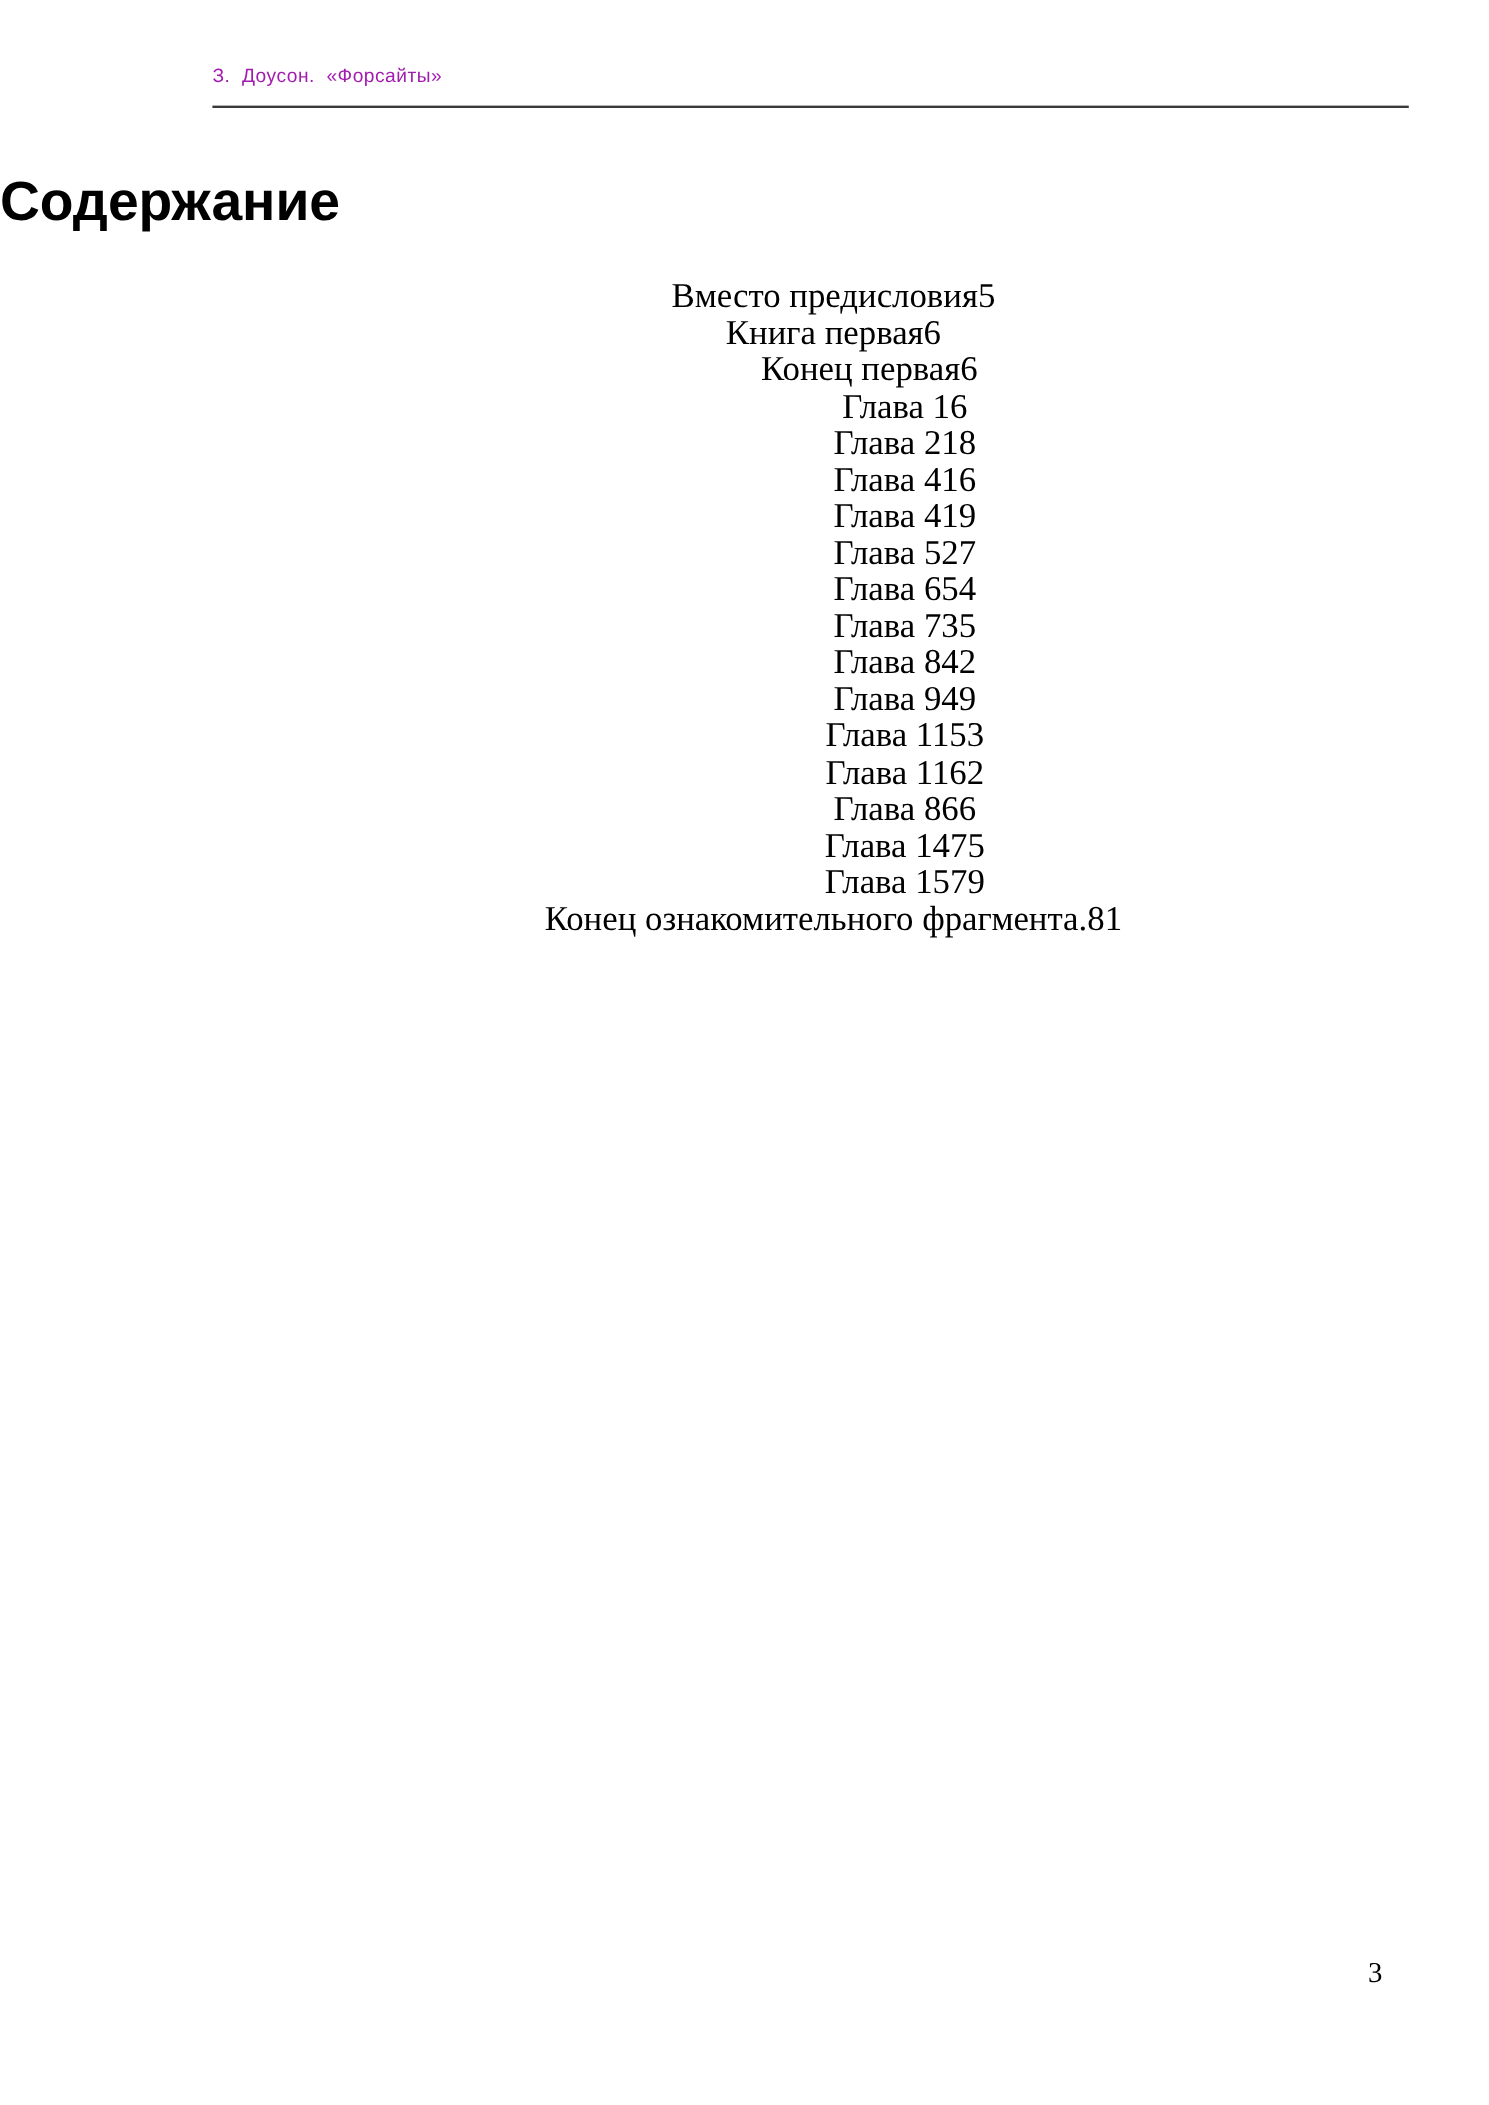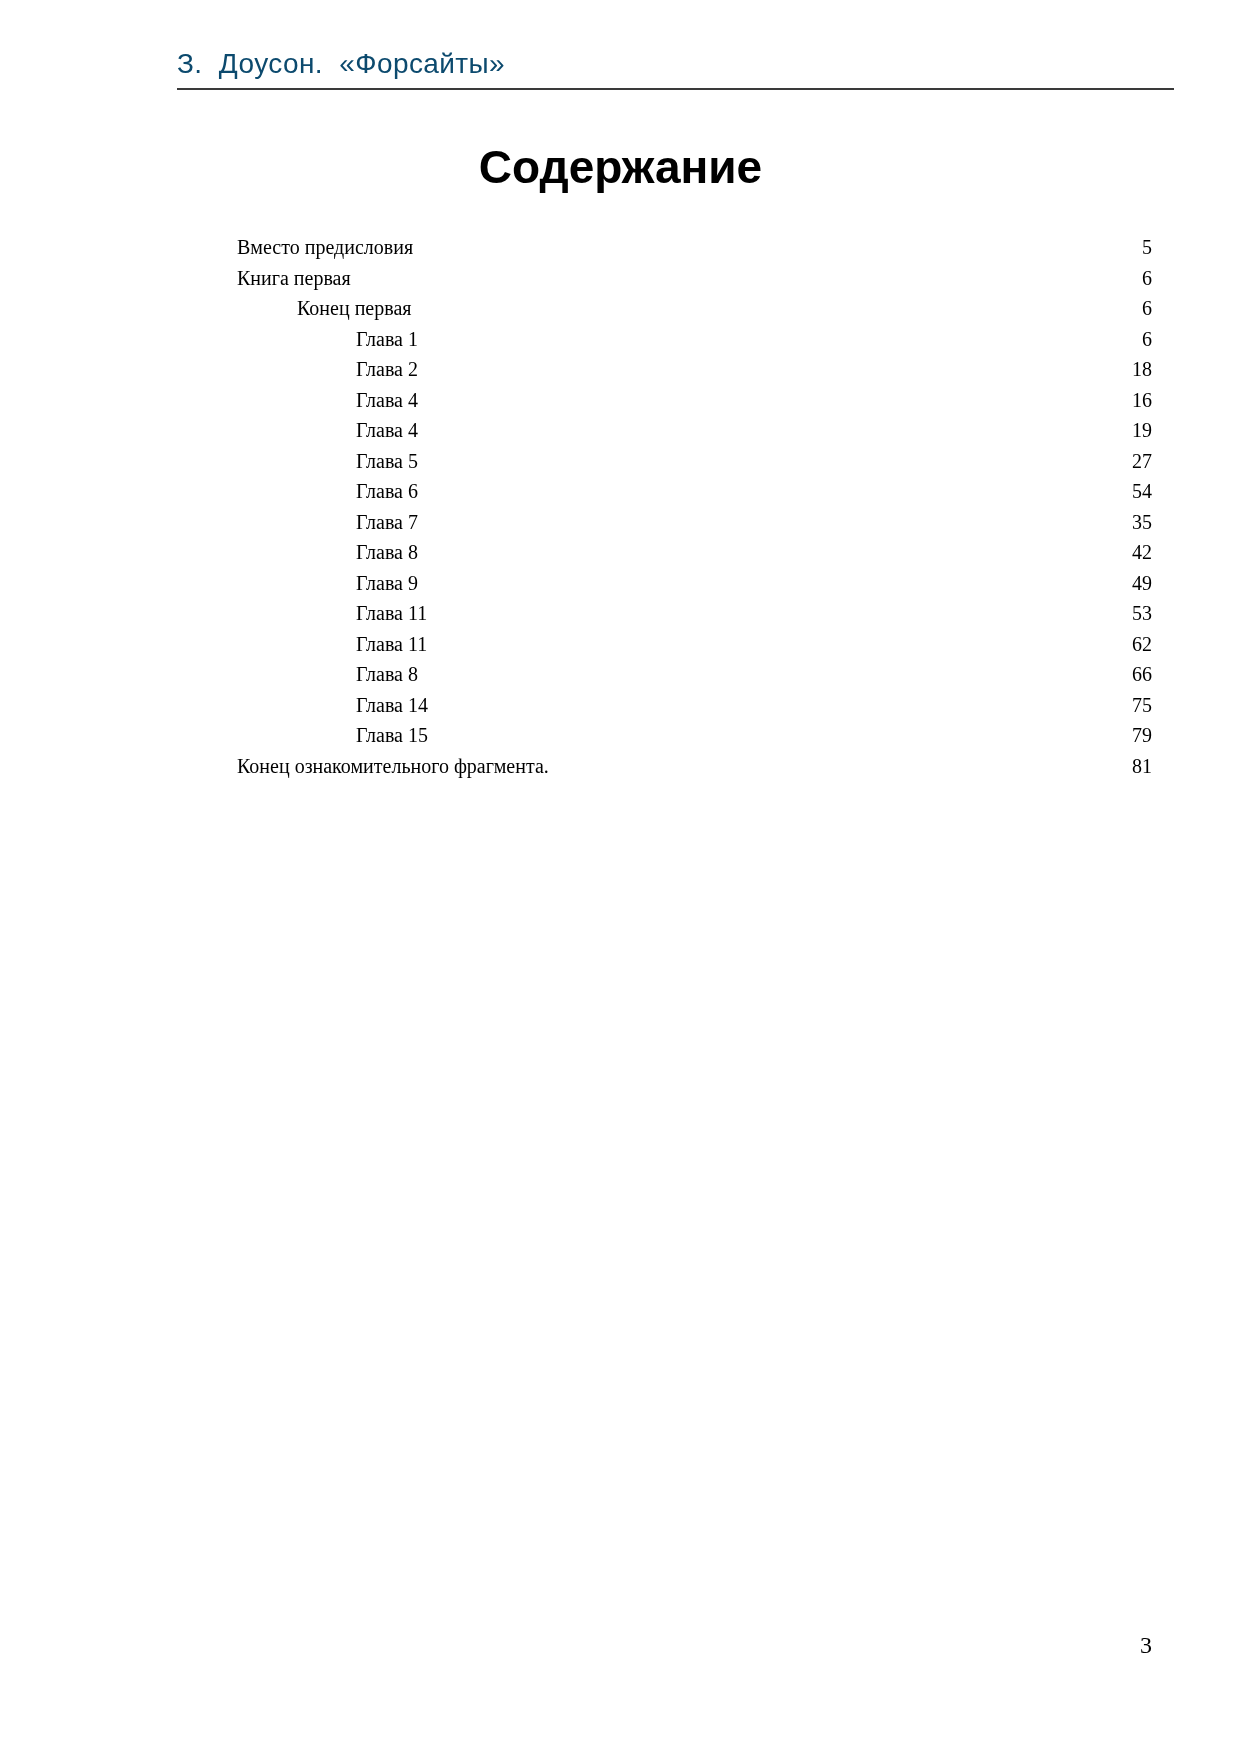--- a/index.html
+++ b/index.html
@@ -14,58 +14,58 @@
     background: #ffffff;
     overflow: hidden;
     font-family: "Liberation Serif", serif;
     color: #000000;
   }
   .running-header {
     position: absolute;
     left: 177px;
     top: 52px;
     font-family: "Liberation Sans", sans-serif;
-    font-size: 28px;
+    font-size: 16px;
     line-height: 24px;
-    color: #0c4a6e;
+    color: #a21caf;
     letter-spacing: 0.4px;
     white-space: pre;
   }
   .header-rule {
     position: absolute;
     left: 177px;
     top: 88px;
     width: 997px;
     height: 1.5px;
     background: #3a3a3a;
   }
   .page-title {
     position: absolute;
     left: 0;
     top: 141px;
     width: 100%;
     margin: 0;
-    text-align: center;
+    text-align: left;
     font-family: "Liberation Sans", sans-serif;
     font-weight: bold;
     font-size: 46px;
     line-height: 53px;
     color: #000000;
   }
   .toc {
     position: absolute;
     left: 237px;
     top: 232px;
     width: 915px;
   }
   .toc-row {
     display: flex;
-    justify-content: space-between;
+    justify-content: center;
     align-items: baseline;
-    font-size: 20px;
+    font-size: 29px;
     line-height: 30.5px;
     cursor: default;
   }
   .toc-label {
     white-space: nowrap;
   }
   .toc-label.level-0 { padding-left: 0; }
   .toc-label.level-1 { padding-left: 60px; }
   .toc-label.level-2 { padding-left: 119px; }
   .toc-page {

